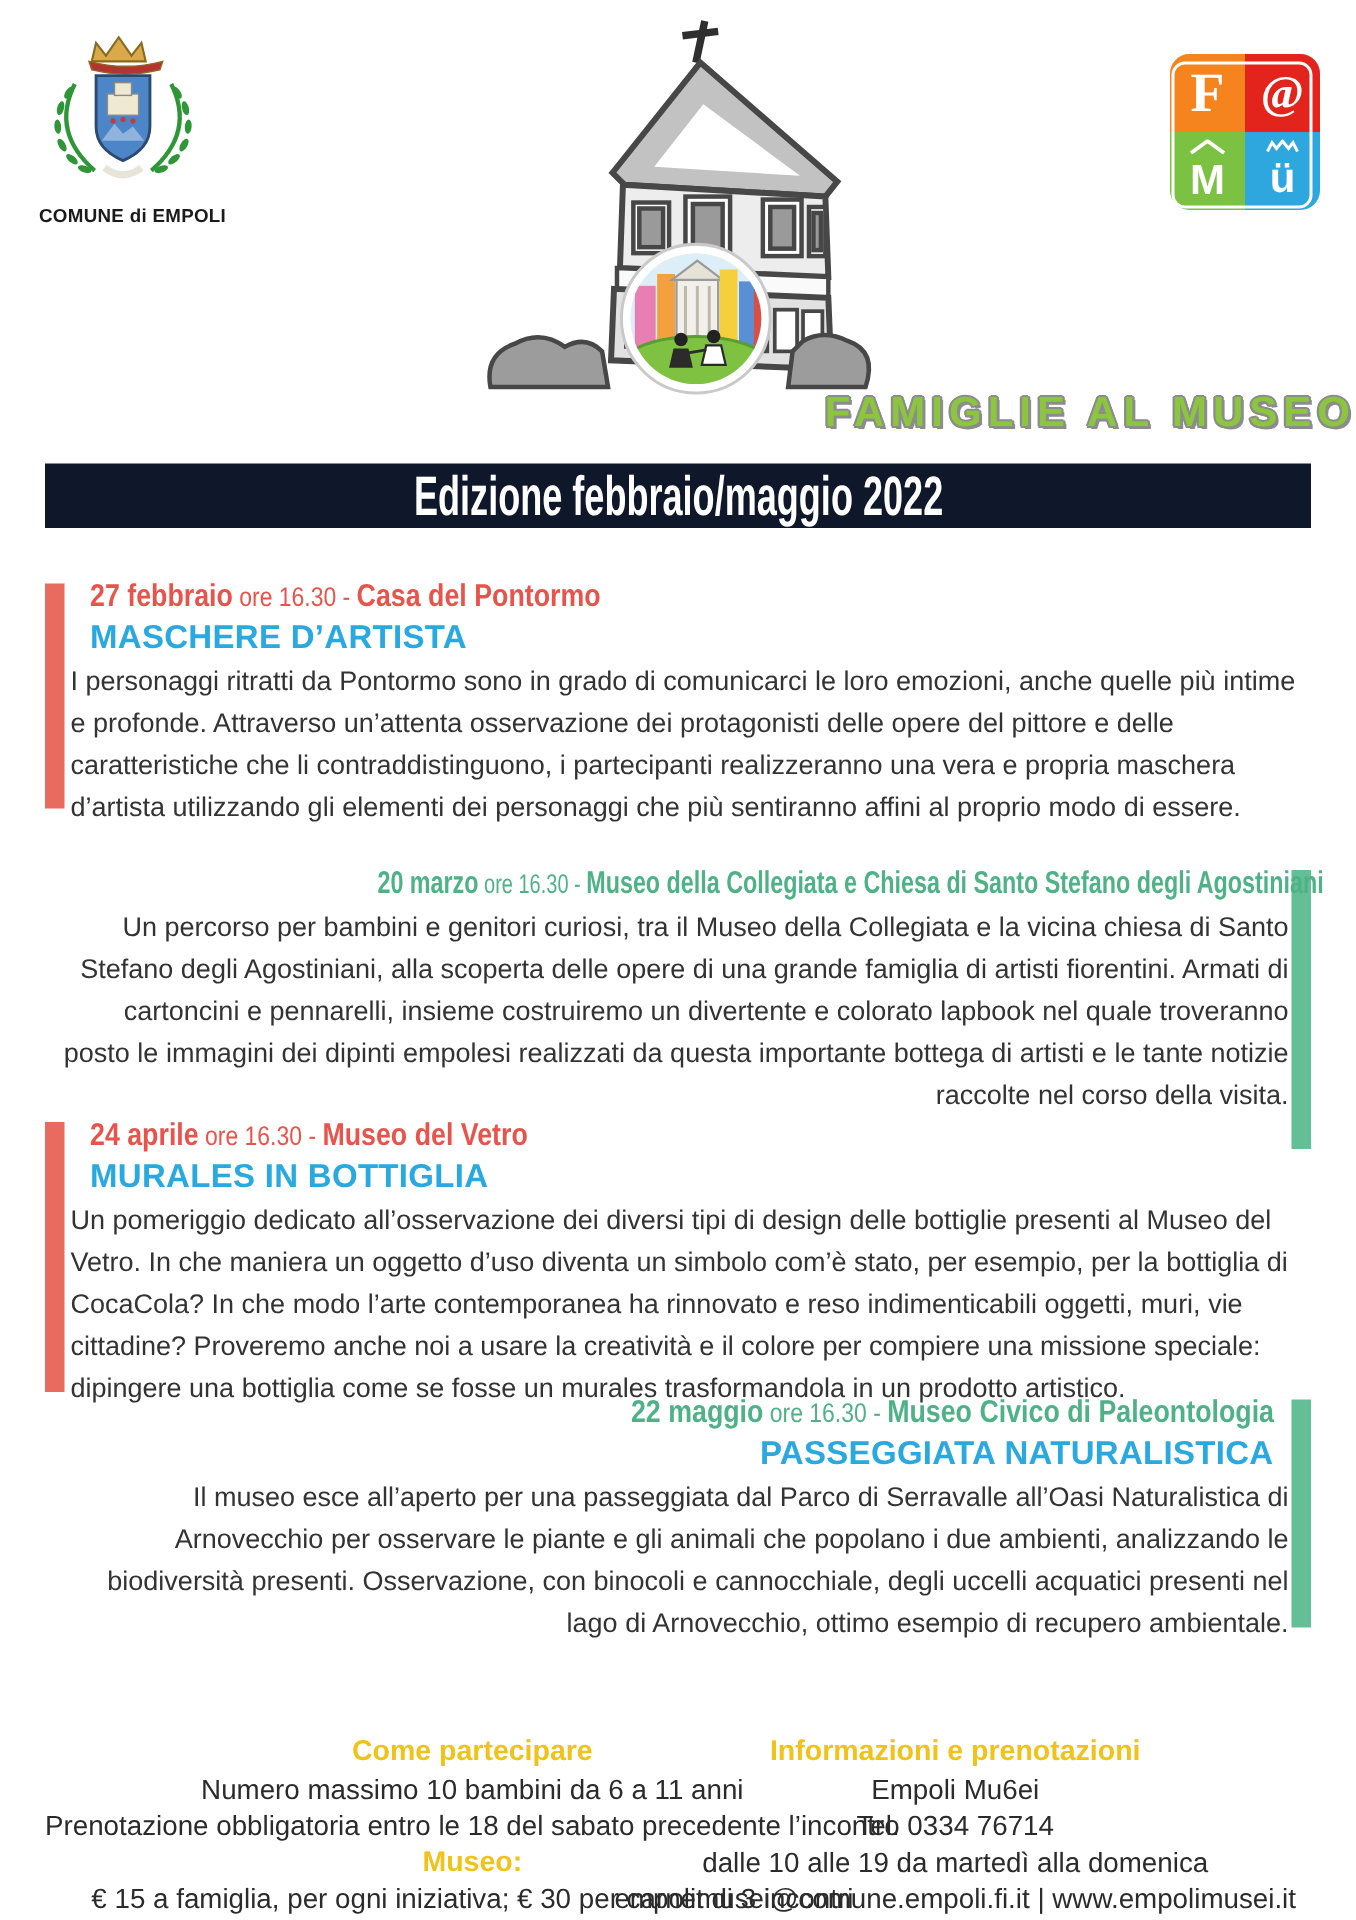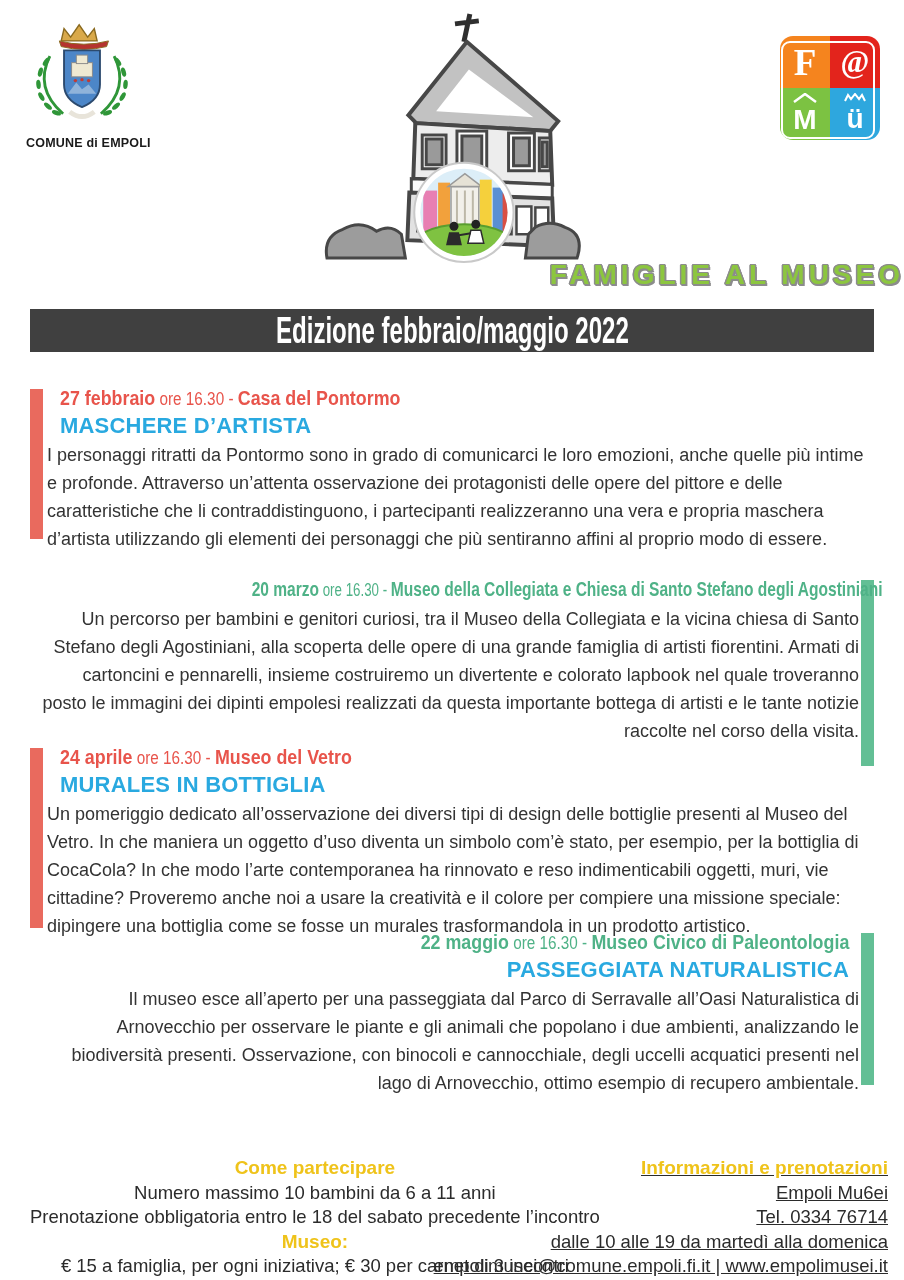--- a/index.html
+++ b/index.html
@@ -19,21 +19,21 @@
   .famu-cell.q-m{background:#7CC242;font-size:28px;font-weight:bold;}
   .famu-cell.q-u{background:#2EA7DE;font-size:28px;font-weight:bold;}
   .famu-cell svg{display:block;margin-bottom:1px;}
   .famu-inner{position:absolute;right:29px;top:41px;width:90px;height:94px;border:2.5px solid #fff;border-radius:9px;pointer-events:none;}
   .main-title{
     position:absolute;top:259px;left:0;width:100%;text-align:right;
     font-size:28px;font-weight:bold;letter-spacing:4px;color:#8CC63F;
     text-shadow:-1.5px 0 #8c8c8c,1.5px 0 #8c8c8c,0 -1.5px #8c8c8c,0 1.5px #8c8c8c,
                 -1px -1px #8c8c8c,1px -1px #8c8c8c,-1px 1px #8c8c8c,2px 2px #8c8c8c;
   }
-  .banner{position:absolute;top:309px;left:30px;right:30px;height:43px;background:#404040;
+  .banner{position:absolute;top:309px;left:30px;right:30px;height:43px;background:#0f172a;
           text-align:center;line-height:43px;}
   .banner-text{display:inline-block;color:#fff;font-weight:bold;font-size:37px;
                transform:scaleX(.65);transform-origin:center;white-space:nowrap;letter-spacing:0;}
   
   .evt{position:absolute;left:30px;right:30px;}
   .evt-bar{position:absolute;top:4px;width:13px;}
   .evt--left .evt-bar{left:0;background:#E96A5E;}
   .evt--right .evt-bar{right:0;background:#63BF95;}
   .evt-head{display:inline-block;white-space:nowrap;transform:scaleX(.85);font-size:21px;font-weight:bold;line-height:26px;}
   .evt--left .evt-head{margin-left:30px;transform-origin:left center;}
@@ -45,21 +45,21 @@
   .evt-title{font-size:22px;font-weight:bold;color:#29A9E0;line-height:27px;letter-spacing:.2px;}
   .evt--left .evt-title{margin-left:30px;}
   .evt--right .evt-title{margin-right:25px;text-align:right;}
   .evt-body{font-size:18px;line-height:28px;color:#333;margin-top:2px;}
   .evt--left .evt-body{margin-left:17px;margin-right:4px;text-align:left;}
   .evt--right .evt-body{margin-right:15px;margin-left:4px;text-align:right;}
   .evt--right{text-align:right;}
   
   .footer-col{position:absolute;top:1156px;font-size:18.5px;line-height:24.5px;color:#2b2b2b;}
   .footer-col.left{left:30px;text-align:center;}
-  .footer-col.right{right:16px;text-align:right;text-decoration:underline;}
+  .footer-col.right{right:40px;text-align:center;}
   .footer-heading{color:#EFC31A;font-weight:bold;font-size:19px;}
 </style>
 </head>
 <body>
 
 <div class="page">
 
   <div class="coa">
     <svg viewBox="0 0 110 118" width="104" height="112">
       <path d="M33,24 l3,-13 7,9 9,-13 9,13 7,-9 3,13 z" fill="#d9a94a" stroke="#8a6a1f" stroke-width="1.5"></path>

